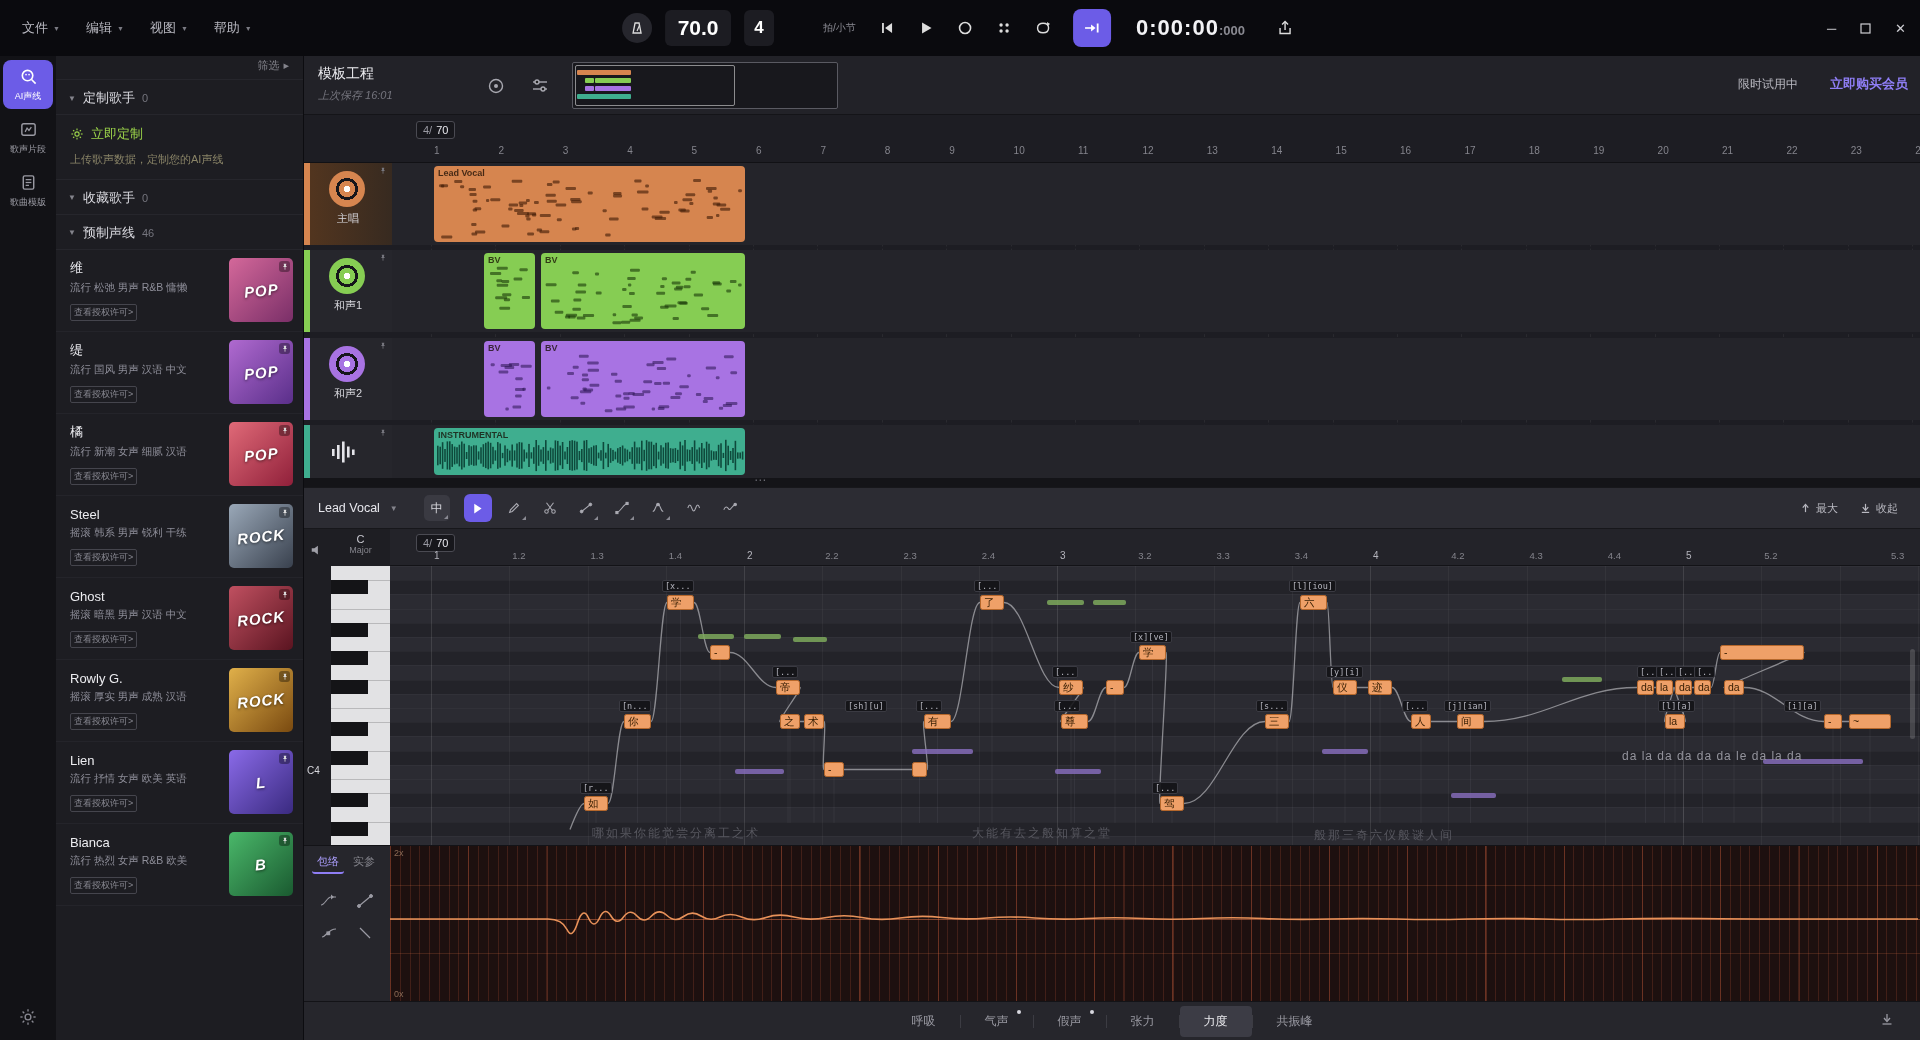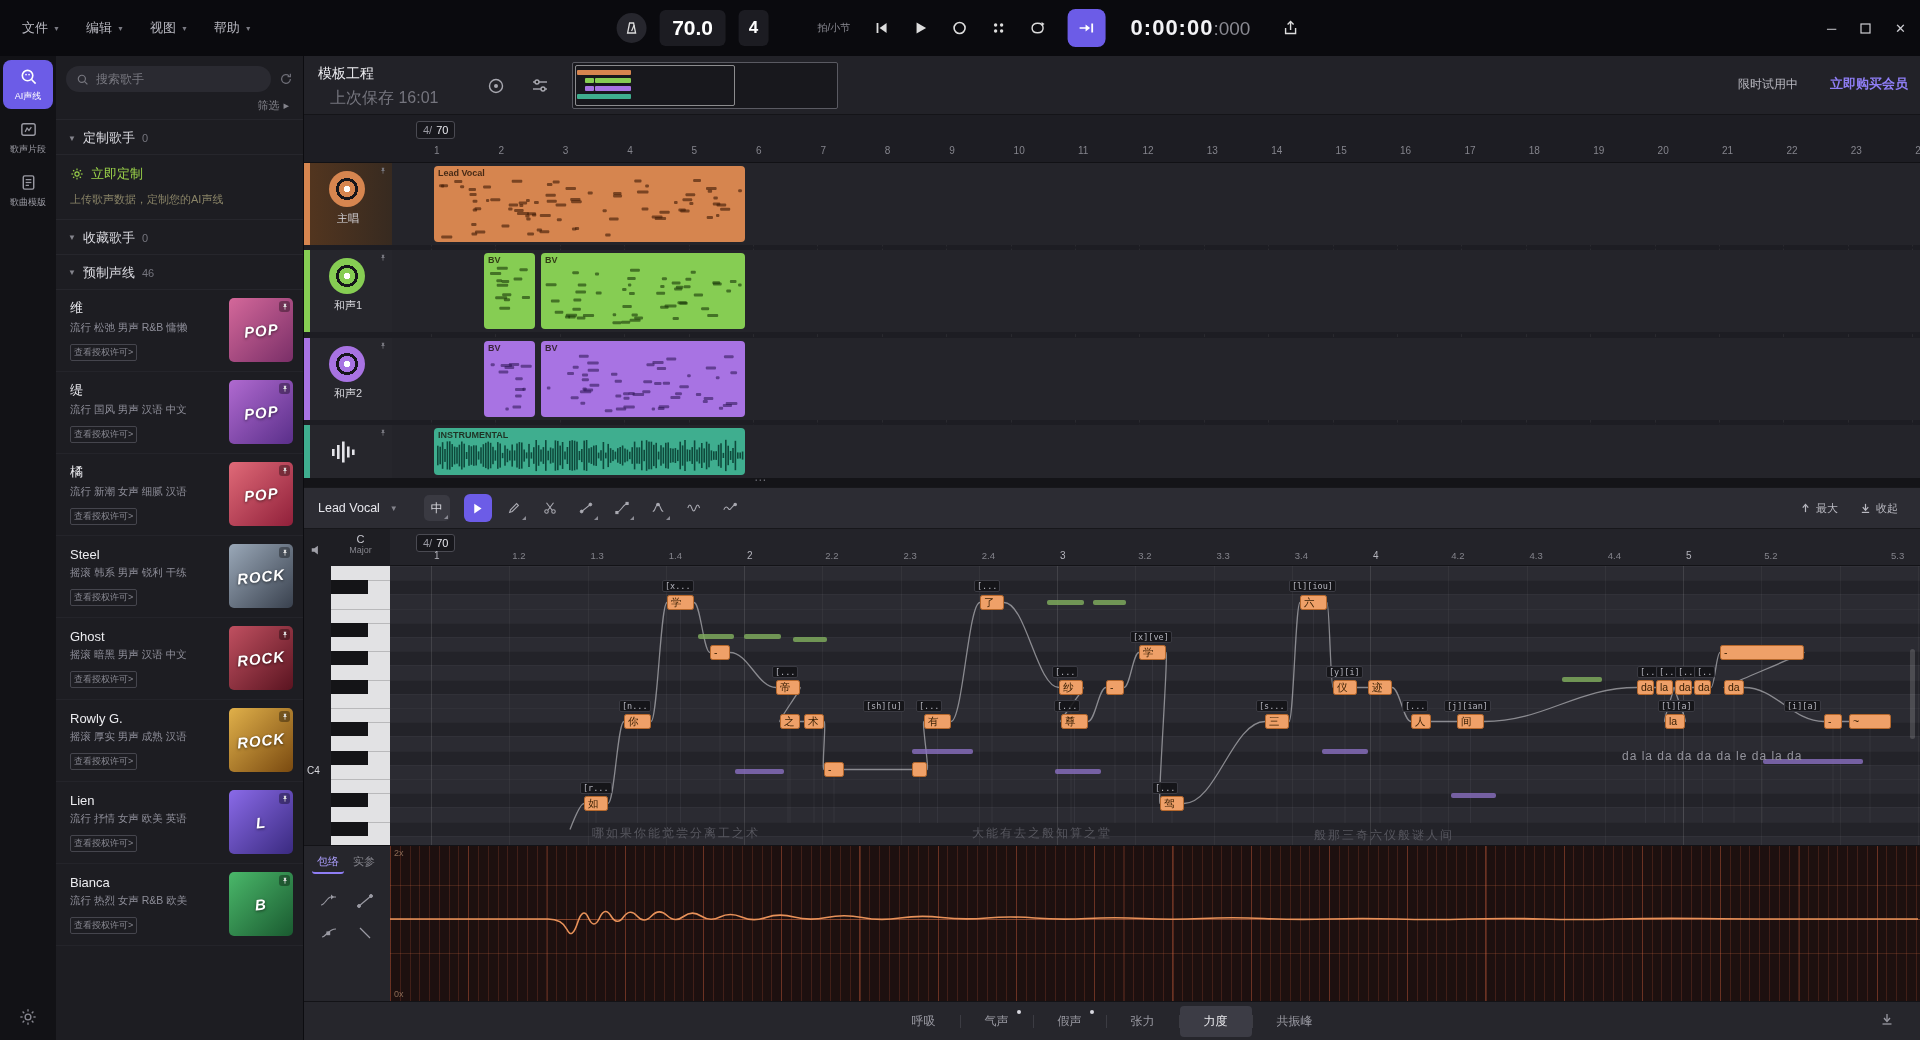--- a/index.html
+++ b/index.html
@@ -14,21 +14,21 @@
   .menu-item{display:flex;align-items:center;gap:5px;cursor:default;}
   .menu-item .car{font-size:7px;color:#7a7a82;}
   .transport{position:absolute;left:50%;top:0;height:56px;transform:translateX(-50%);display:flex;align-items:center;gap:13px;}
   .metro{width:30px;height:30px;border-radius:50%;background:#26262d;display:flex;align-items:center;justify-content:center;}
   .tempo-box{min-width:66px;height:36px;background:#1c1c22;border-radius:6px;display:flex;align-items:center;justify-content:center;font-size:21px;font-weight:bold;color:#fff;padding:0 8px;}
   .sig-box{width:30px;height:36px;background:#1c1c22;border-radius:6px;display:flex;align-items:center;justify-content:center;font-size:17px;font-weight:bold;color:#fff;}
   .sig-unit{font-size:10px;color:#8a8a92;width:38px;line-height:1.25;margin-left:36px;}
   .tr-btn{width:26px;height:26px;display:flex;align-items:center;justify-content:center;color:#ddd;cursor:default;}
   .follow-btn{width:38px;height:38px;border-radius:8px;background:#6c5ce7;display:flex;align-items:center;justify-content:center;margin-left:4px;}
   .time-display{font-size:22px;font-weight:bold;color:#f2f2f5;margin-left:12px;letter-spacing:1px;white-space:nowrap;}
-  .time-display .ms{font-size:19px;color:#8a8a92;font-weight:normal;letter-spacing:0;}
+  .time-display .ms{font-size:13px;color:#8a8a92;font-weight:bold;letter-spacing:0;}
   .share-btn{margin-left:14px;}
   .win-controls{position:absolute;right:14px;top:0;height:56px;display:flex;align-items:center;gap:24px;color:#cfcfd4;font-size:13px;}
   .win-controls>div{cursor:default;display:flex;align-items:center;}
 
   
   .nav-rail{position:absolute;left:0;top:56px;width:56px;bottom:0;background:#121216;z-index:40;}
   .nav-item{margin:4px 3px;border-radius:8px;padding:7px 0 6px 0;display:flex;flex-direction:column;align-items:center;gap:4px;color:#9a9aa3;cursor:default;}
   .nav-item.active{background:#6c5ce7;color:#fff;}
   .nav-item .lbl{font-size:9px;letter-spacing:0;}
   .nav-gear{position:absolute;bottom:14px;left:0;width:56px;display:flex;justify-content:center;color:#8a8a93;}
@@ -54,21 +54,21 @@
   .sg-tags{font-size:10.5px;color:#8e8e99;white-space:nowrap;overflow:hidden;text-overflow:ellipsis;margin-bottom:6px;}
   .sg-lic{display:inline-block;font-size:9px;color:#8a8a93;border:1px solid #45454d;border-radius:2px;padding:1px 3px;}
   .sg-art{position:relative;width:64px;height:64px;border-radius:5px;flex:none;display:flex;align-items:center;justify-content:center;overflow:hidden;}
   .sg-art span{font-style:italic;font-weight:bold;font-size:15px;color:#fff;letter-spacing:1px;text-shadow:0 1px 3px rgba(0,0,0,.6);transform:rotate(-6deg);}
   .sg-pin{position:absolute;top:3px;right:3px;width:11px;height:11px;border-radius:3px;background:rgba(0,0,0,.35);display:flex;align-items:center;justify-content:center;color:#ddd;}
 
   
   .content{position:absolute;left:304px;top:56px;right:0;bottom:0;background:#222228;}
   .c-header{position:absolute;left:0;top:0;right:0;height:59px;background:#222228;border-bottom:1px solid #141418;}
   .proj-name{position:absolute;left:14px;top:9px;font-size:14px;color:#ececf0;}
-  .proj-saved{position:absolute;left:26px;top:32px;font-size:16px;color:#75757e;}
+  .proj-saved{position:absolute;left:14px;top:32px;font-size:11px;color:#75757e;font-style:italic;}
   .hd-ico{position:absolute;top:18px;width:24px;height:24px;display:flex;align-items:center;justify-content:center;color:#a8a8b0;}
   .minimap{position:absolute;left:268px;top:6px;width:266px;height:47px;background:#18181d;border:1px solid #5a5a62;border-radius:2px;}
   .mini-viewport{position:absolute;left:2px;top:2px;bottom:2px;width:160px;border:1px solid rgba(255,255,255,.5);border-radius:2px;}
   .mini-clip{position:absolute;height:5px;border-radius:1px;}
   .trial{position:absolute;right:122px;top:20px;font-size:12px;color:#b9b9c1;}
   .buy{position:absolute;right:12px;top:19px;font-size:13px;color:#8f7ef5;font-weight:bold;}
 
   
   .arrange{position:absolute;left:0;top:59px;right:0;height:372px;background:#1d1d23;overflow:hidden;}
   .arr-ruler{position:absolute;left:0;top:0;right:0;height:48px;background:#1d1d23;border-bottom:1px solid #111115;}
@@ -296,37 +296,20 @@
           <line x1="16" y1="10" x2="18.5" y2="10"></line>
         <line x1="4" y1="4" x2="5.8" y2="5.8"></line>
           <line x1="14.2" y1="14.2" x2="16" y2="16"></line>
         <line x1="16" y1="4" x2="14.2" y2="5.8"></line>
           <line x1="5.8" y1="14.2" x2="4" y2="16"></line>
       </svg>
     </div>
   </div>
 
   <div class="library">
-    <div class="lib-search-row">
-      <div class="lib-search">
-        <span>
-          <svg width="13" height="13" viewBox="0 0 20 20">
-              <circle cx="9" cy="9" r="5.5" fill="none" stroke="currentColor" stroke-width="1.8"></circle>
-              <line x1="13" y1="13" x2="17.5" y2="17.5" stroke="currentColor" stroke-width="1.8"></line>
-            </svg>
-        </span>
-        <span class="s-ph">搜索歌手</span>
-      </div>
-      <span class="s-refresh">
-        <svg width="14" height="14" viewBox="0 0 16 16">
-            <path d="M13 8 A5 5 0 1 1 11.5 4.4" fill="none" stroke="currentColor" stroke-width="1.4"></path>
-            <path d="M13 2 L13 5.2 L9.8 5.2" fill="none" stroke="currentColor" stroke-width="1.4"></path>
-          </svg>
-      </span>
-    </div>
     <div class="lib-filter">
       <span>筛选</span>
         <span class="car">▸</span>
     </div>
 
     <div class="lib-sec">
       <span class="tri">▼</span>
       <span class="sec-t">定制歌手</span>
       <span class="sec-c">0</span>
     </div>
@@ -1209,21 +1192,21 @@
           <div class="phon" style="left:985px;top:51px;">[l][iou]</div>
           <div class="phon" style="left:826px;top:102px;">[x][ve]</div>
           <div class="phon" style="left:468px;top:137px;">[...</div>
           <div class="phon" style="left:748px;top:137px;">[...</div>
           <div class="phon" style="left:1022px;top:137px;">[y][i]</div>
           <div class="phon" style="left:1333px;top:137px;">[..</div>
           <div class="phon" style="left:1352px;top:137px;">[..</div>
           <div class="phon" style="left:1371px;top:137px;">[..</div>
           <div class="phon" style="left:1390px;top:137px;">[..</div>
           <div class="phon" style="left:315px;top:171px;">[n...</div>
-          <div class="phon" style="left:559px;top:171px;">[sh][u]</div>
+          <div class="phon" style="left:541px;top:171px;">[sh][u]</div>
           <div class="phon" style="left:612px;top:171px;">[...</div>
           <div class="phon" style="left:750px;top:171px;">[...</div>
           <div class="phon" style="left:952px;top:171px;">[s...</div>
           <div class="phon" style="left:1098px;top:171px;">[...</div>
           <div class="phon" style="left:1140px;top:171px;">[j][ian]</div>
           <div class="phon" style="left:1354px;top:171px;">[l][a]</div>
           <div class="phon" style="left:1480px;top:171px;">[i][a]</div>
           <div class="phon" style="left:276px;top:253px;">[r...</div>
           <div class="phon" style="left:848px;top:253px;">[...</div>
           <div class="ghostly" style="left:288px;top:296px;">哪如果你能觉尝分离工之术</div>

